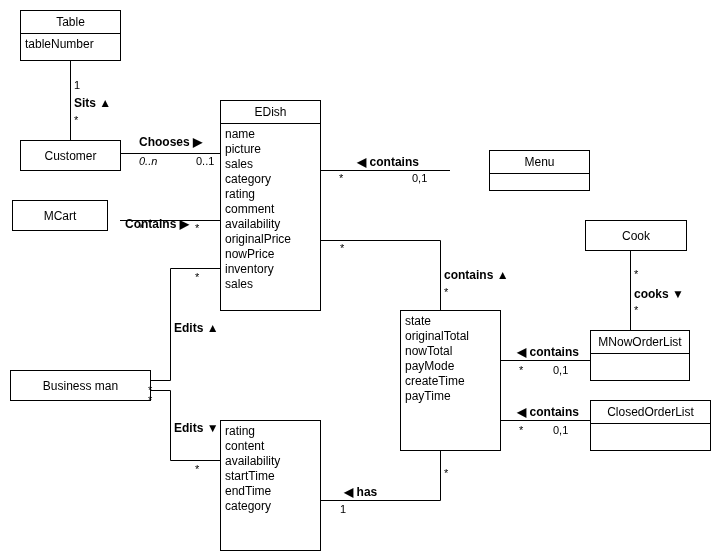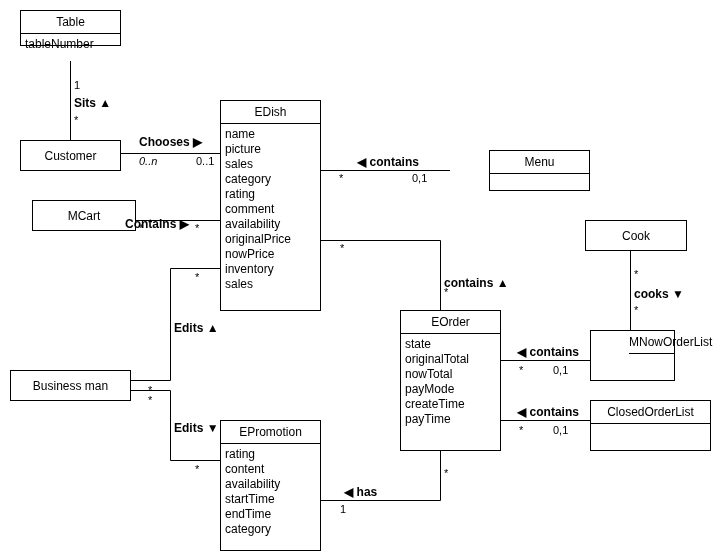--- a/index.html
+++ b/index.html
@@ -26,36 +26,36 @@
     <polyline points="320,240.5 440.5,240.5 440.5,310"></polyline>
     <line x1="630.5" y1="250" x2="630.5" y2="330"></line>
     <line x1="500" y1="360.5" x2="590" y2="360.5"></line>
     <line x1="500" y1="420.5" x2="590" y2="420.5"></line>
     <polyline points="130,380.5 170.5,380.5 170.5,268.5 220,268.5"></polyline>
     <polyline points="130,390.5 170.5,390.5 170.5,460.5 220,460.5"></polyline>
     <polyline points="320,500.5 440.5,500.5 440.5,450"></polyline>
   </g>
 </svg>
 
-<div class="box" style="left:20px;top:10px;width:101px;height:36px;">
+<div class="box" style="left:20px;top:10px;width:101px;height:51px;">
   <div class="hdr sep">Table</div>
   <div class="attrs">
       <div>tableNumber</div>
     </div>
 </div>
 
 <div class="box simple" style="left:20px;top:140px;width:101px;height:31px;">
   <div class="hdr">Customer</div>
 </div>
 
-<div class="box simple" style="left:32px;top:200px;width:104px;height:31px;">
+<div class="box simple" style="left:12px;top:200px;width:96px;height:31px;">
   <div class="hdr">MCart</div>
 </div>
 
-<div class="box simple" style="left:10px;top:370px;width:121px;height:31px;">
+<div class="box simple" style="left:10px;top:370px;width:141px;height:31px;">
   <div class="hdr">Business man</div>
 </div>
 
 <div class="box" style="left:220px;top:100px;width:101px;height:211px;">
   <div class="hdr sep">EDish</div>
   <div class="attrs">
     <div>name</div>
     <div>picture</div>
     <div>sales</div>
     <div>category</div>
@@ -71,41 +71,39 @@
 
 <div class="box" style="left:450px;top:150px;width:101px;height:41px;margin-left:39px;">
   <div class="hdr sep">Menu</div>
 </div>
 
 <div class="box simple" style="left:585px;top:220px;width:102px;height:31px;">
   <div class="hdr">Cook</div>
 </div>
 
 <div class="box" style="left:400px;top:310px;width:101px;height:141px;">
-  <div class="hdr sep">EOrder</div>
   <div class="attrs">
     <div>state</div>
     <div>originalTotal</div>
     <div>nowTotal</div>
     <div>payMode</div>
     <div>createTime</div>
     <div>payTime</div>
   </div>
 </div>
 
-<div class="box" style="left:590px;top:330px;width:85px;height:51px;padding-left:38px;">
+<div class="box" style="left:590px;top:330px;width:100px;height:51px;">
   <div class="hdr sep">MNowOrderList</div>
 </div>
 
 <div class="box" style="left:590px;top:400px;width:121px;height:51px;">
   <div class="hdr sep">ClosedOrderList</div>
 </div>
 
 <div class="box" style="left:220px;top:420px;width:101px;height:131px;">
-  <div class="hdr sep">EPromotion</div>
   <div class="attrs">
     <div>rating</div>
     <div>content</div>
     <div>availability</div>
     <div>startTime</div>
     <div>endTime</div>
     <div>category</div>
   </div>
 </div>
 
@@ -119,21 +117,21 @@
 
 <div class="lbl" style="left:125px;top:205px;margin-top:12px;">Contains ▶</div>
 <div class="mult" style="left:139px;top:222px;">*</div>
 <div class="mult" style="left:195px;top:222px;">*</div>
 
 <div class="lbl" style="left:357px;top:155px;">◀ contains</div>
 <div class="mult" style="left:339px;top:172px;">*</div>
 <div class="mult" style="left:412px;top:172px;">0,1</div>
 
 <div class="mult" style="left:340px;top:242px;">*</div>
-<div class="lbl" style="left:444px;top:276px;">contains ▲</div>
+<div class="lbl" style="left:444px;top:268px;">contains ▲</div>
 <div class="mult" style="left:444px;top:286px;">*</div>
 
 <div class="mult" style="left:634px;top:268px;">*</div>
 <div class="lbl" style="left:634px;top:287px;">cooks ▼</div>
 <div class="mult" style="left:634px;top:304px;">*</div>
 
 <div class="lbl" style="left:517px;top:345px;">◀ contains</div>
 <div class="mult" style="left:519px;top:364px;">*</div>
 <div class="mult" style="left:553px;top:364px;">0,1</div>
 

